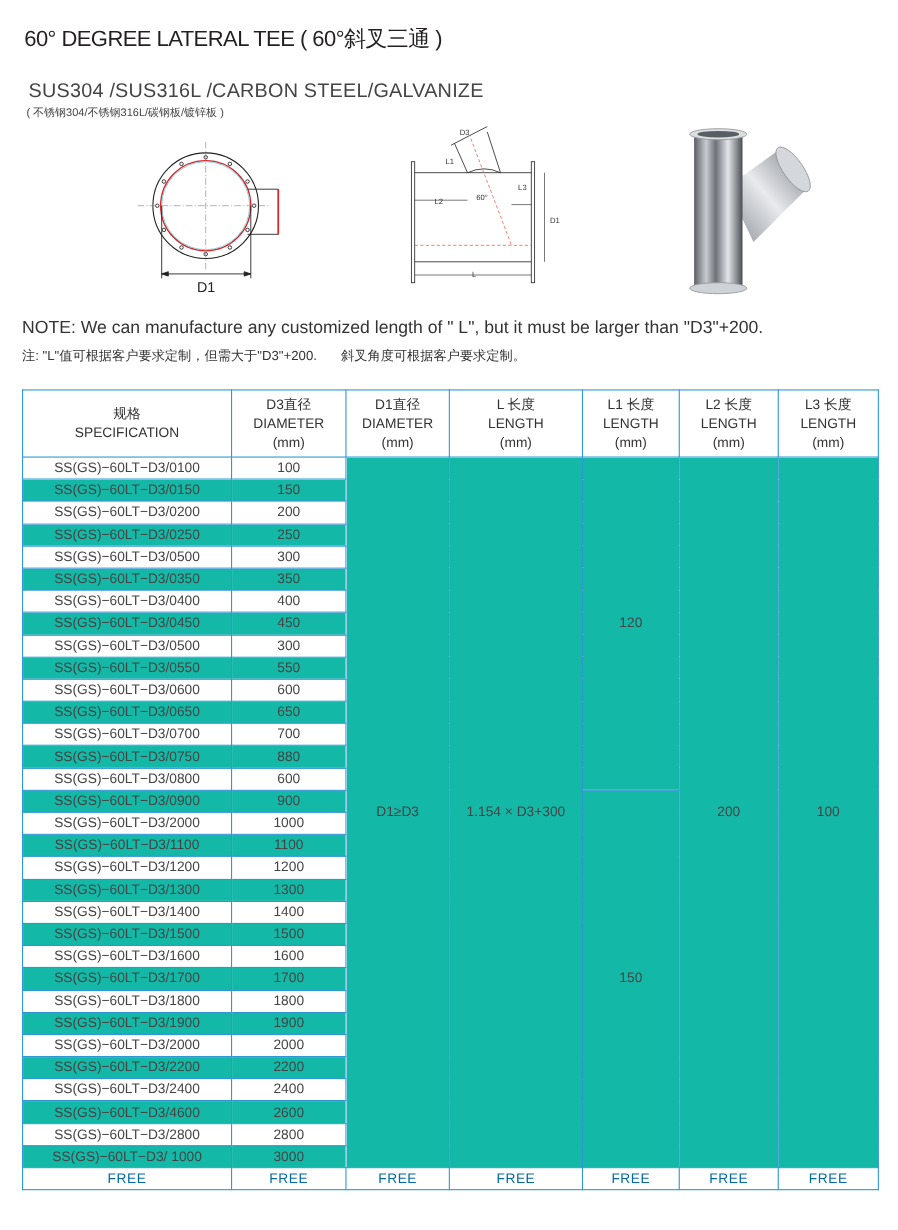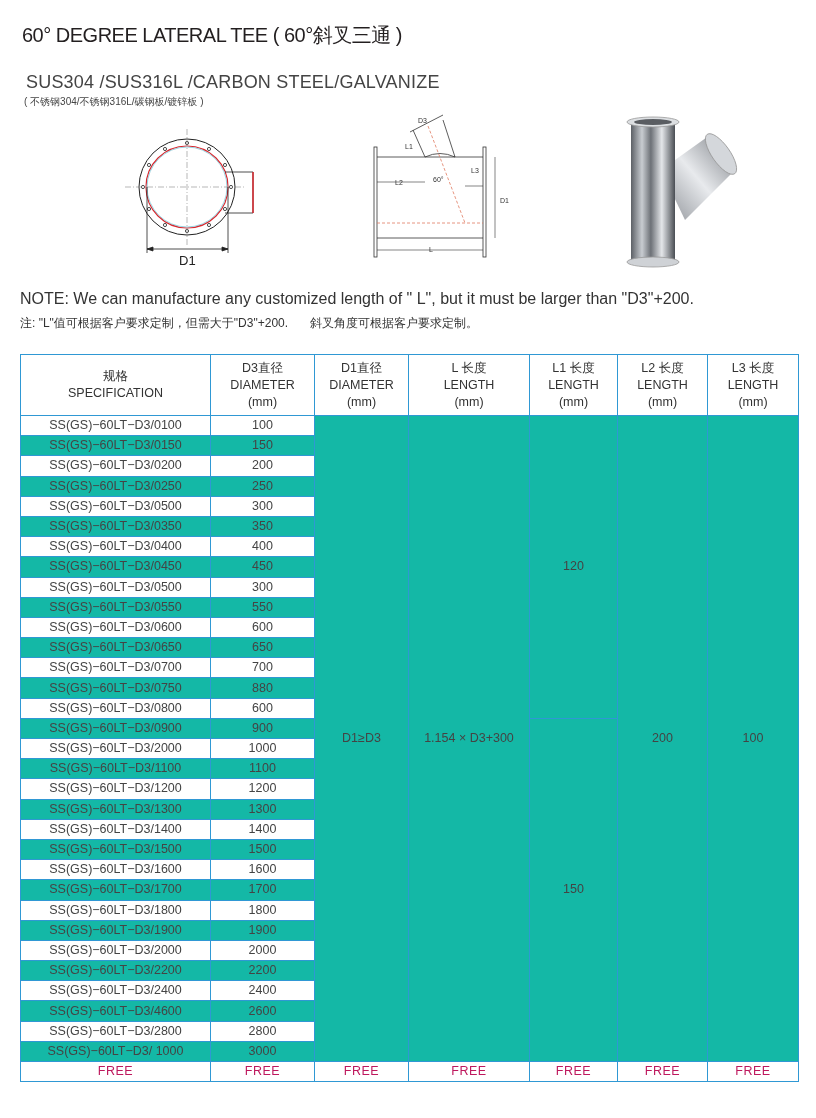--- a/index.html
+++ b/index.html
@@ -15,21 +15,21 @@
   .note2 .gap { display:inline-block; width:22px; }
 
   table.spec { position:absolute; left:20px; top:354px; border-collapse:collapse;
                table-layout:fixed; width:778px; font-size:12.5px; color:#444; }
   table.spec td, table.spec th { border:1.5px solid #2f98d4; text-align:center; padding:0;
                overflow:hidden; white-space:nowrap; }
   table.spec th { font-weight:normal; height:60px; line-height:17px; font-size:12.5px; color:#333; }
   table.spec td { height:19.2px; line-height:19px; }
   tr.alt td.c-spec, tr.alt td.c-d3 { background:#14b8a6;text-align:center; }
   td.merged { background:#14b8a6; vertical-align:middle; }
-  tr.free td { color:#be185d; letter-spacing:0.5px; }
+  tr.free td { color:#0369a1; letter-spacing:0.5px; }
 </style>
 </head>
 <body>
 
 <div class="title">60° DEGREE LATERAL TEE ( 60°斜叉三通 )</div>
 <div class="sub1">SUS304 /SUS316L /CARBON STEEL/GALVANIZE</div>
 <div class="sub2">( 不锈钢304/不锈钢316L/碳钢板/镀锌板 )</div>
 
 <svg class="fig" style="left:125px;top:125px" width="145" height="145" viewBox="0 0 145 145">
   <g>

